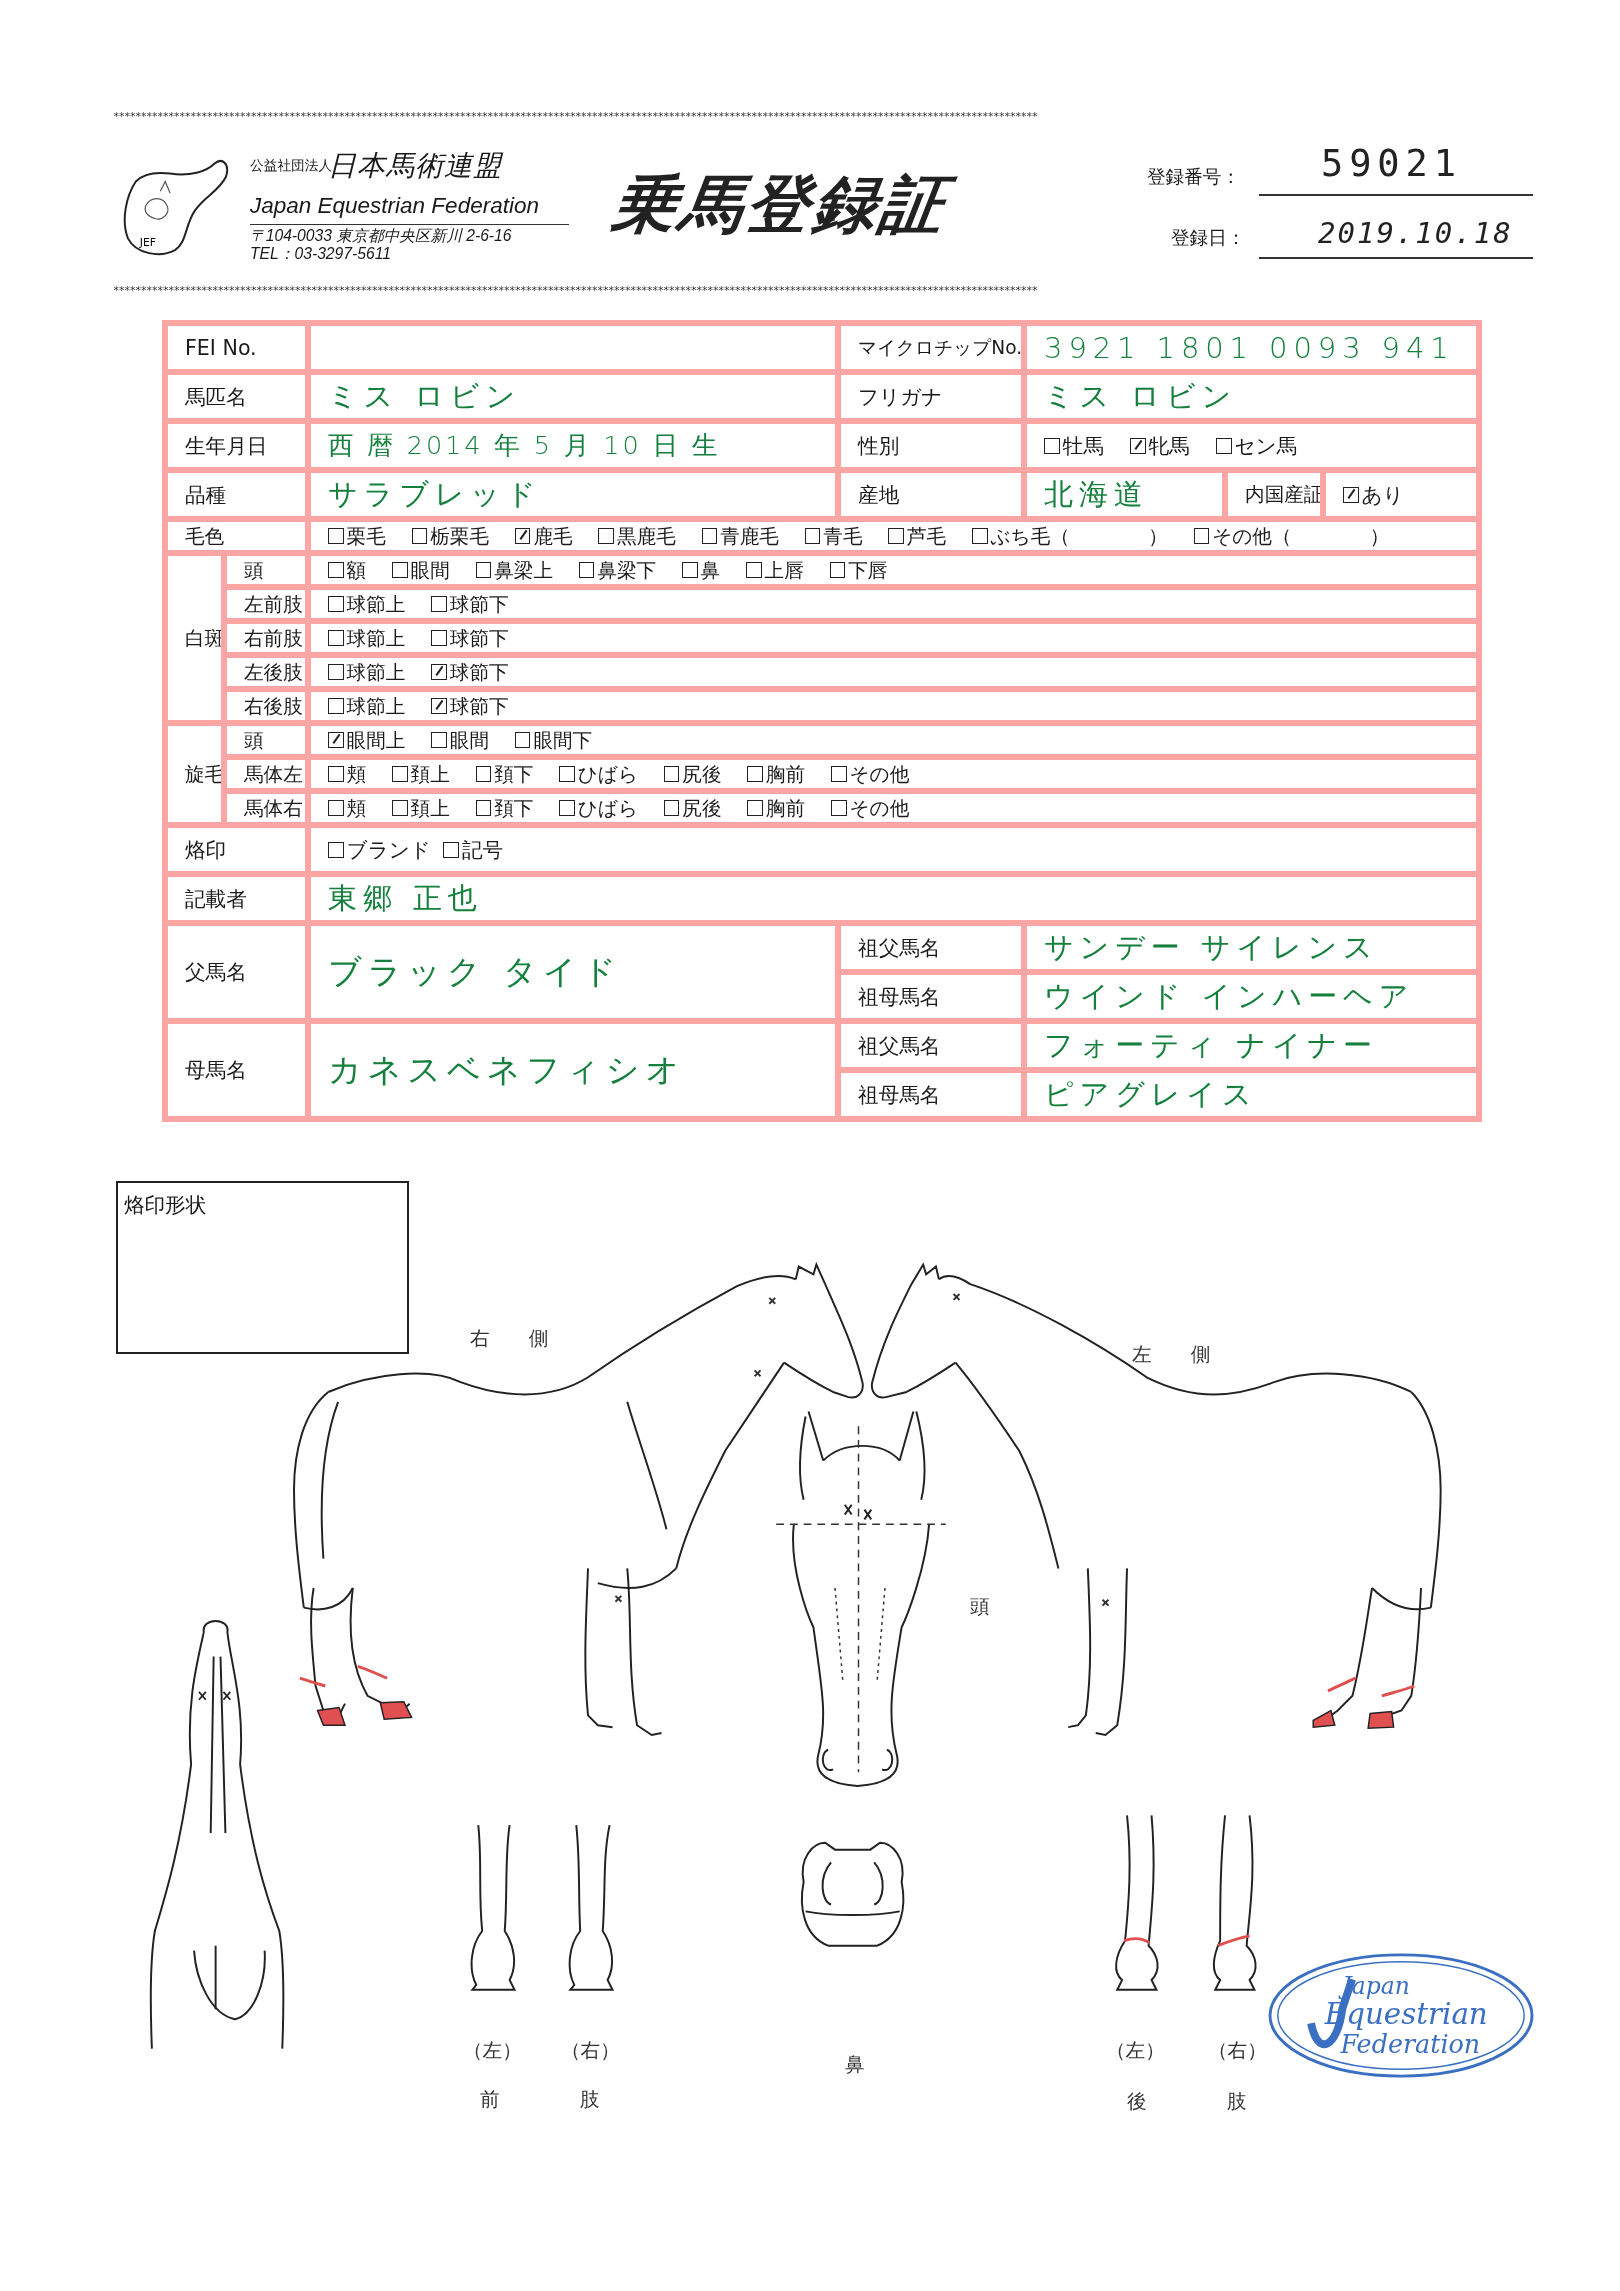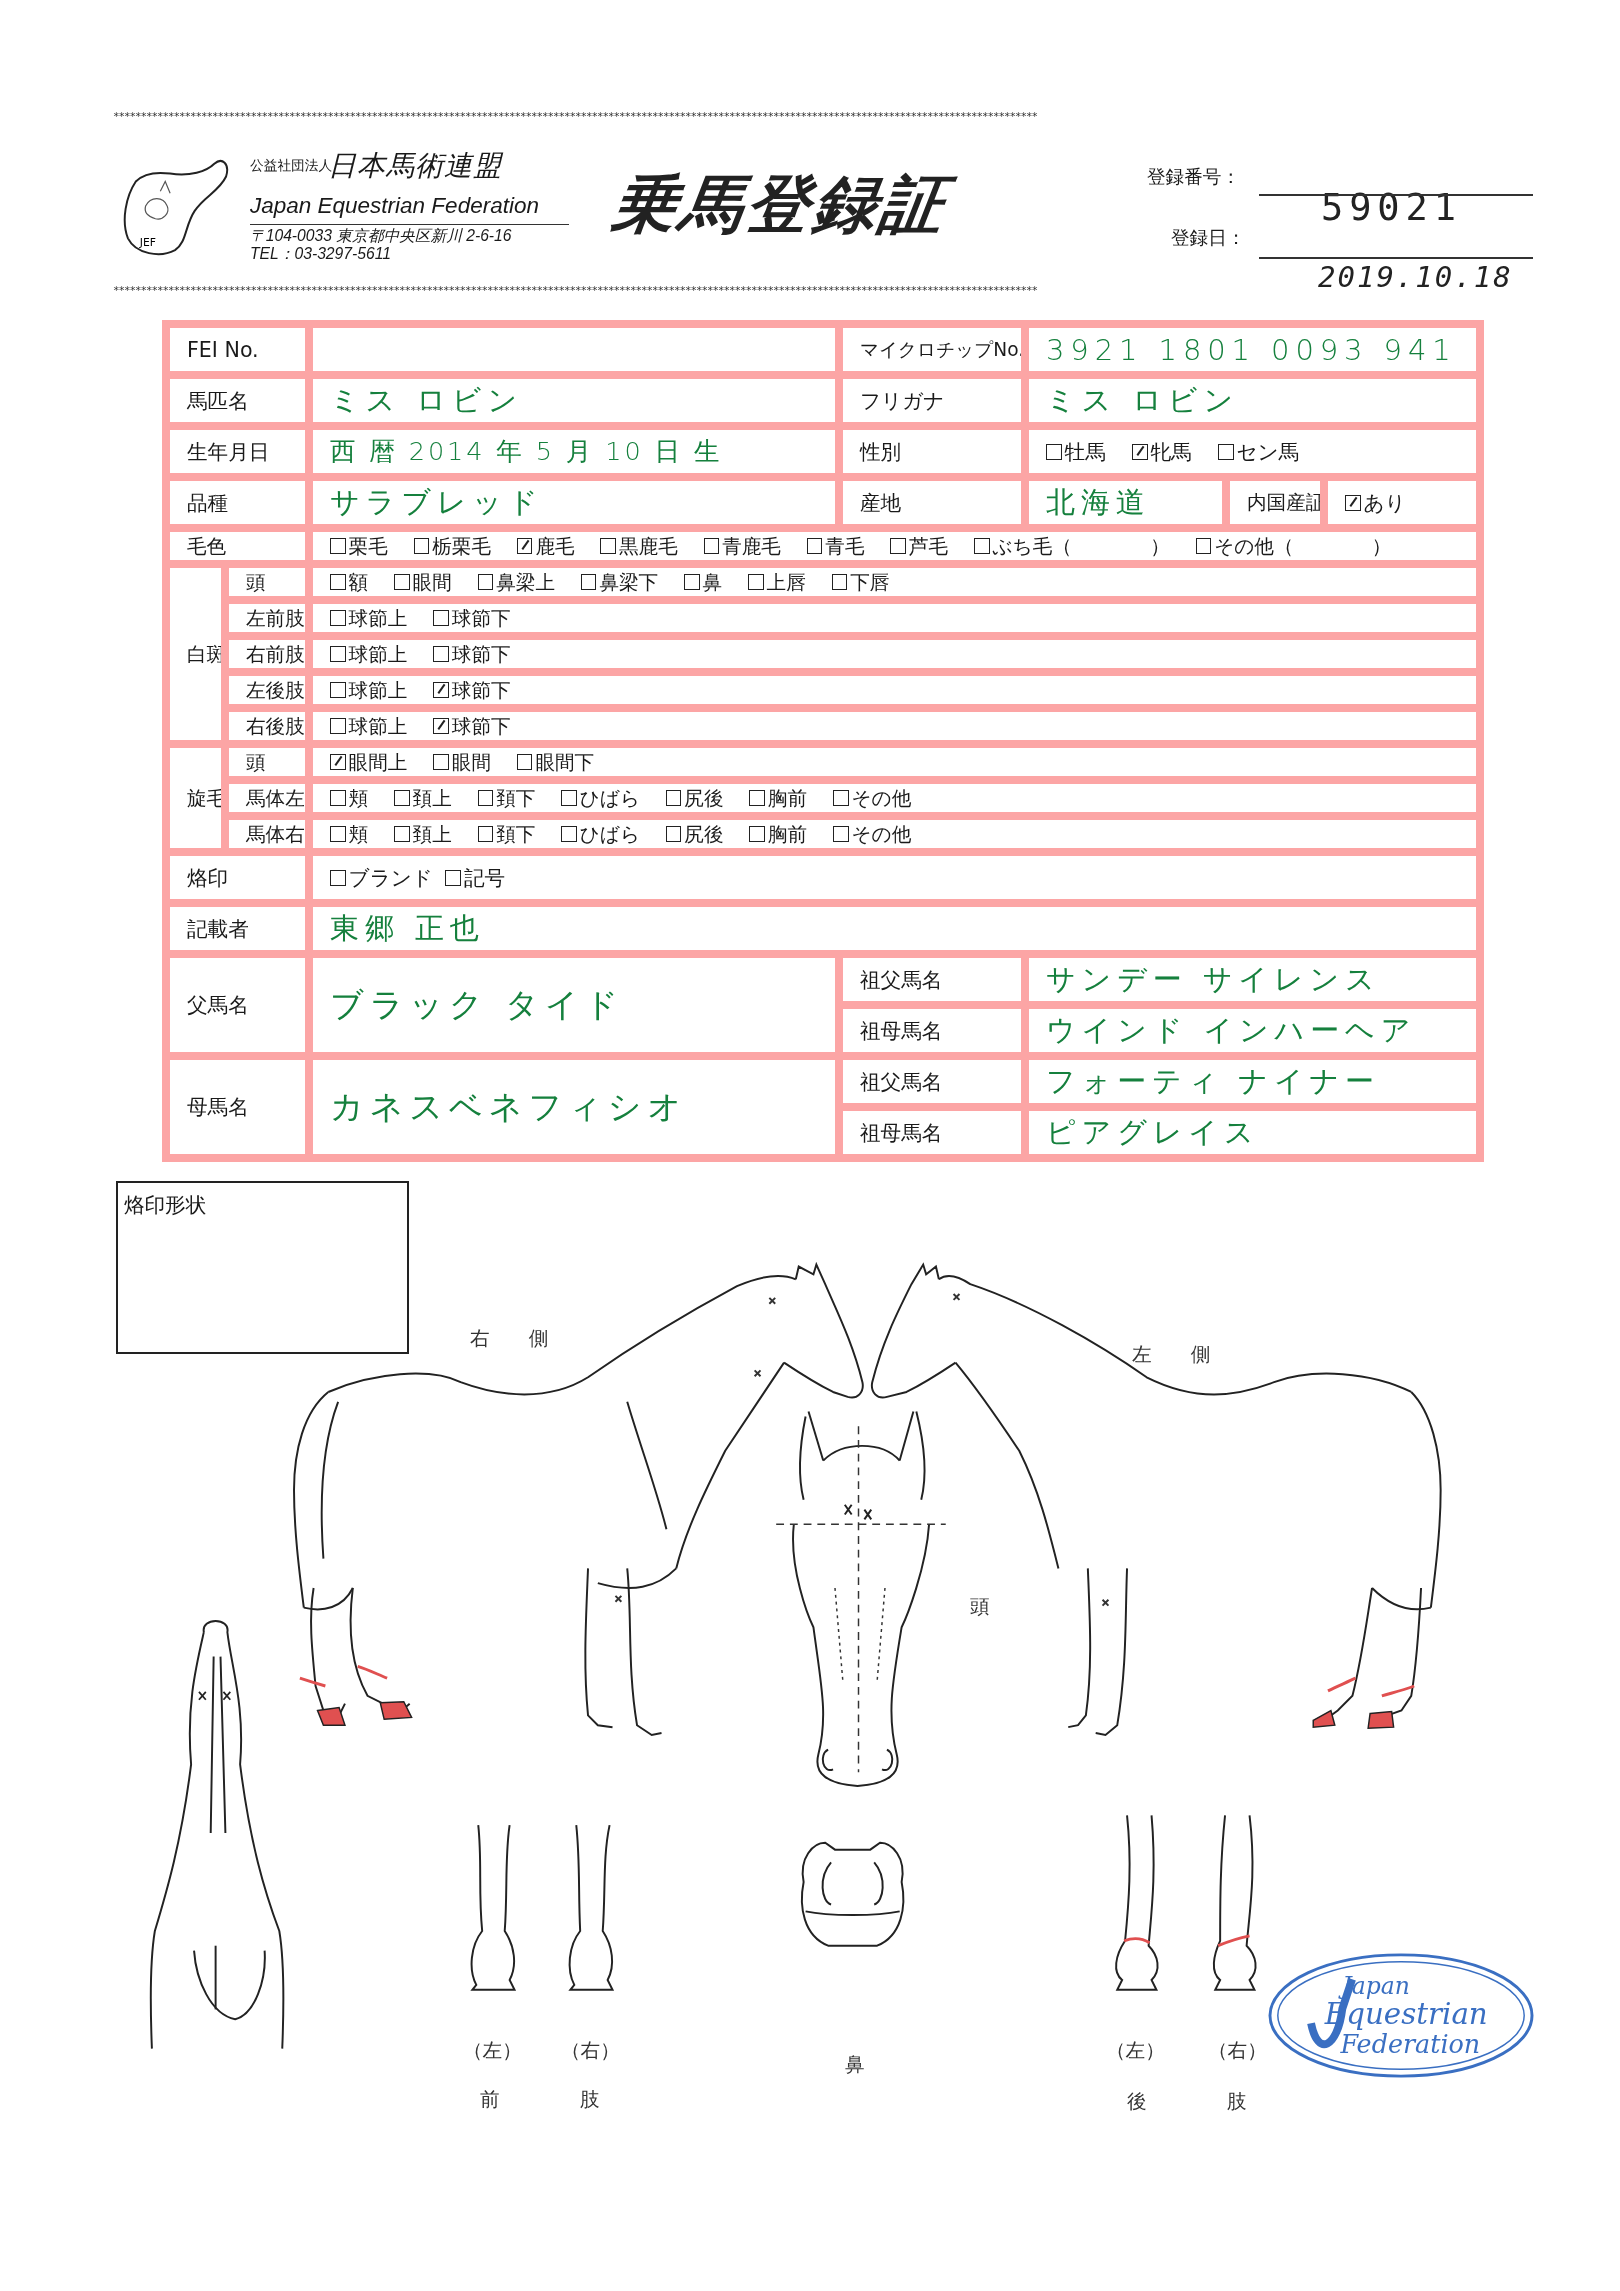--- a/index.html
+++ b/index.html
@@ -9,25 +9,25 @@
            font-size: 10.8px; letter-spacing: -1px; color: #333; white-space: nowrap; overflow: hidden; }
   .hdr-logo { position: absolute; left: 116px; top: 152px; width: 123px; height: 106px; }
   .org-sub { position: absolute; left: 250px; top: 157px; font-size: 13.7px; }
   .org-name { position: absolute; left: 328px; top: 147px; font-size: 28px; font-style: italic; letter-spacing: 1px; }
   .org-en { position: absolute; left: 250px; top: 193px; font-size: 22.5px; font-style: italic; font-family: "Liberation Sans", sans-serif; }
   .org-line { position: absolute; left: 250px; top: 224px; width: 319px; border-top: 1.5px solid #333; }
   .org-addr { position: absolute; left: 250px; top: 227px; font-size: 15.7px; font-style: italic; font-family: "Liberation Sans", sans-serif; line-height: 17.6px; }
   .doc-title { position: absolute; left: 613px; top: 162px; font-size: 63px; font-weight: bold; font-style: italic;
                letter-spacing: 3.9px; transform: skewX(-8deg); color: #222; }
   .reg-label { position: absolute; font-size: 18.6px; }
-  .reg-val { position: absolute; font-family: "DejaVu Sans Mono", monospace; color: #222; margin-top: 44px; }
+  .reg-val { position: absolute; font-family: "DejaVu Sans Mono", monospace; color: #222; }
   .reg-line { position: absolute; border-top: 2px solid #333; }
 
   table.form { position: absolute; left: 162px; top: 320px; width: 1313px; border-collapse: collapse; table-layout: fixed; }
-  table.form td { border: 8px solid #fca5a5; padding: 0 17px; font-size: 20.6px; height: 43px; vertical-align: middle; white-space: nowrap; overflow: hidden; }
+  table.form td { border: 6px solid #fca5a5; padding: 0 17px; font-size: 20.6px; height: 43px; vertical-align: middle; white-space: nowrap; overflow: hidden; }
   table.form td.hw { font-family: "DejaVu Sans", sans-serif; font-size: 29px; font-weight: 300; color: #15803d; letter-spacing: 5.9px; }
   table.form tr.thin td { height: 28px; font-size: 19.6px; }
   .chk { display: inline-block; margin-right: 19.6px; }
   .chk .box { display: inline-block; width: 13.7px; height: 13.7px; border: 1.6px solid #222; vertical-align: -1px; margin-right: 2.9px; position: relative; }
   .chk .box.on::after { content: ""; position: absolute; left: 2px; top: 4.9px; width: 10.8px; border-top: 2px solid #222; transform: rotate(-55deg); }
 
   .brand-box { position: absolute; left: 116px; top: 1181px; width: 289px; height: 169px; border: 2px solid #222; }
   .brand-box span { position: absolute; left: 5.9px; top: 7.8px; font-size: 20.6px; }
   .lbl { position: absolute; font-size: 19.6px; color: #333; }
   .drawing { position: absolute; left: 0; top: 0; }

